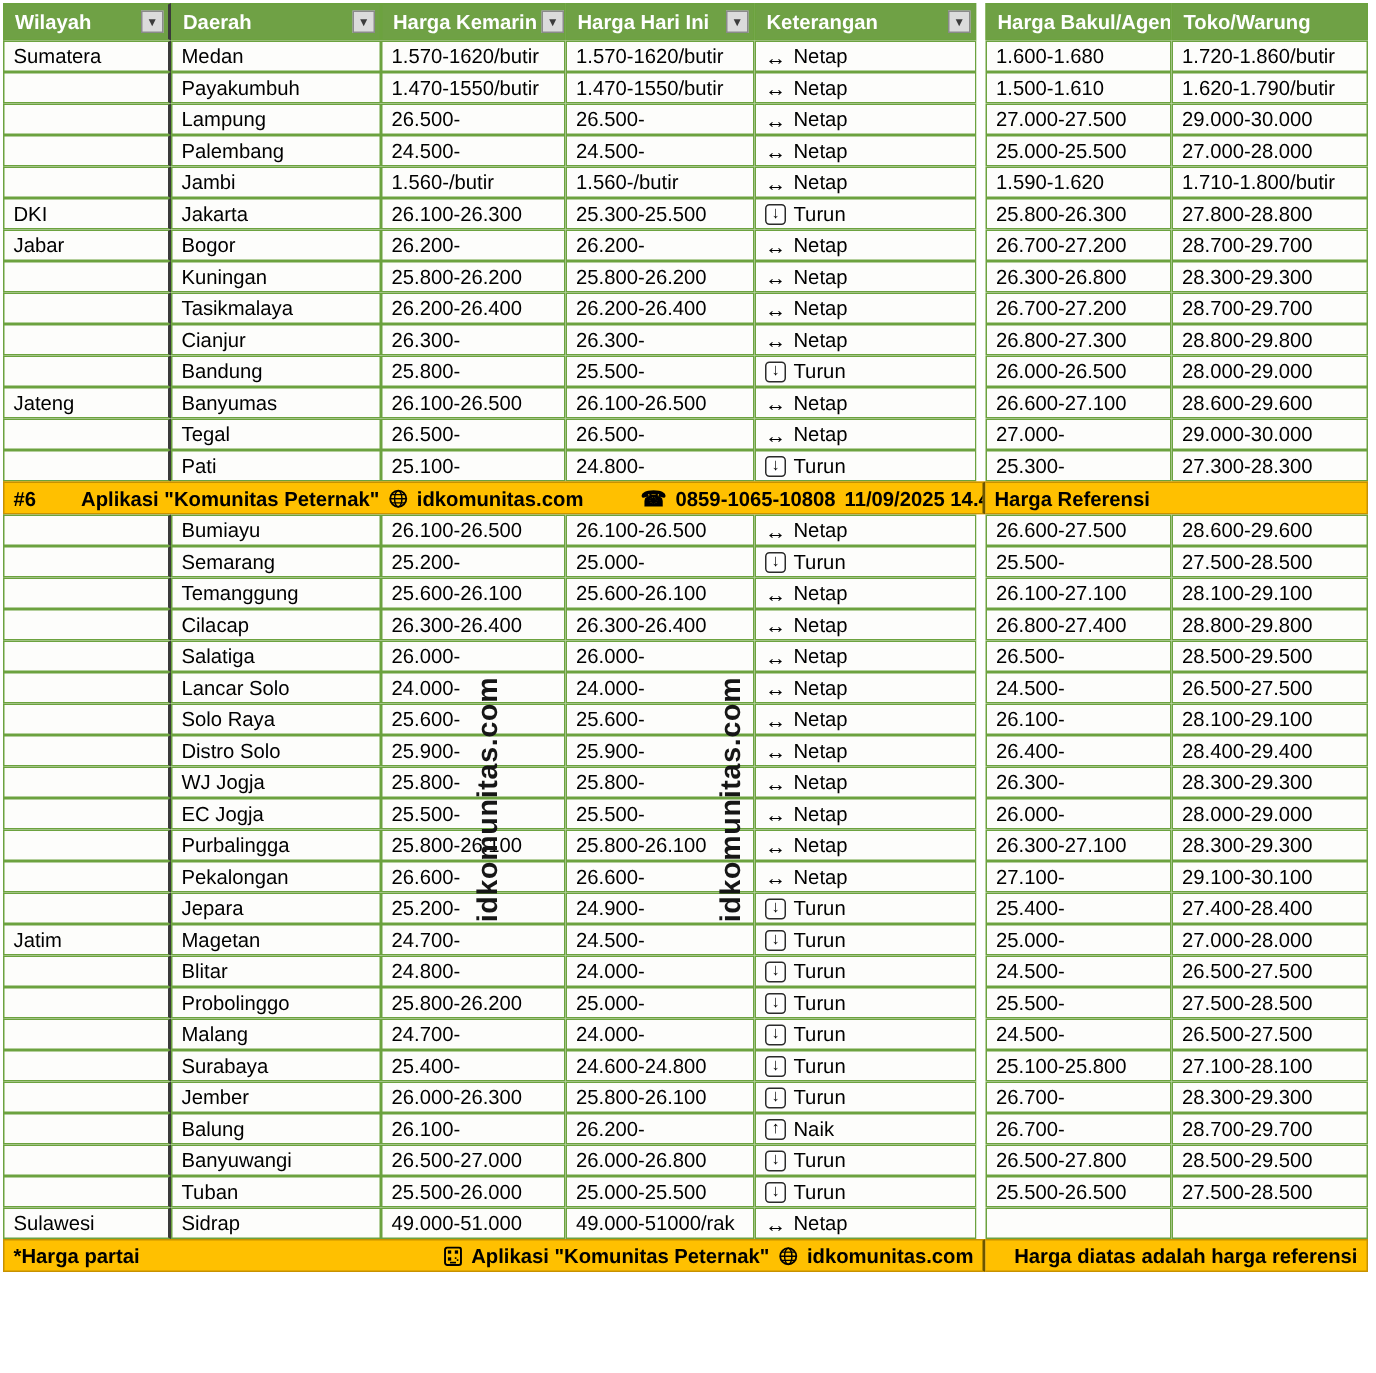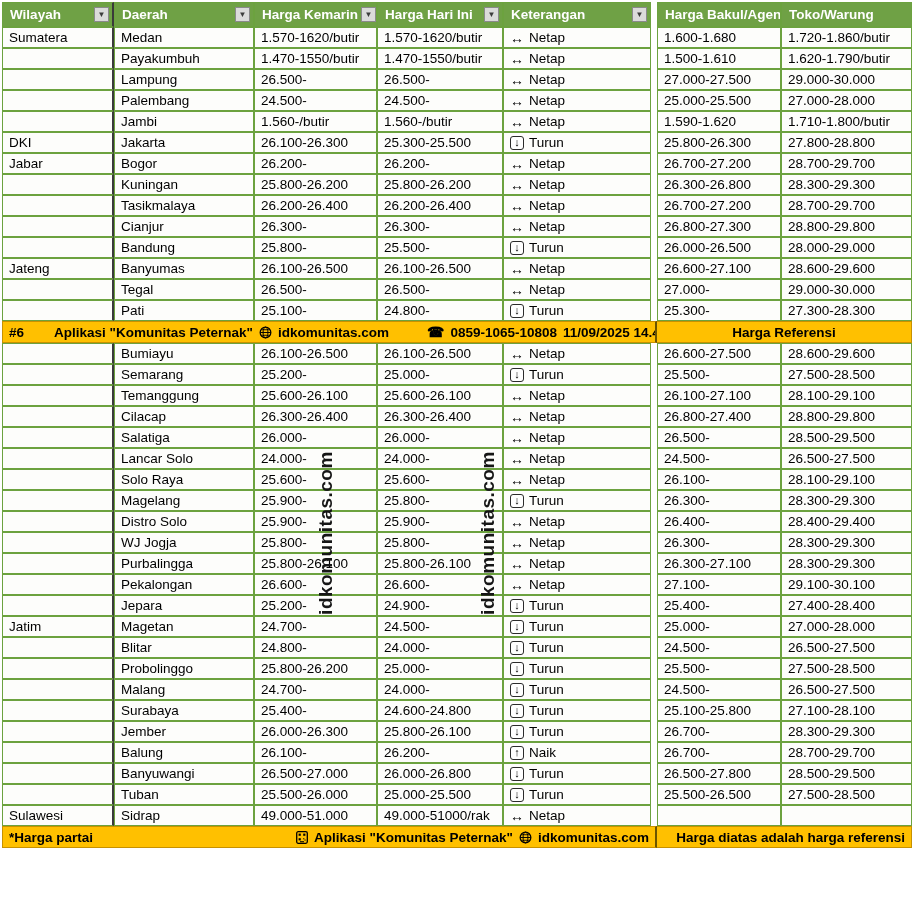--- a/index.html
+++ b/index.html
@@ -27,21 +27,21 @@
      height:21px;padding:0 3px 0 6px;white-space:nowrap;overflow:hidden;}
   .sep-r{border-right:2.5px solid var(--dark) !important;}
   .ketwrap{display:flex;align-items:center;gap:5px;}
   .arw{font-size:14px;line-height:1;}
   .arwbox{display:inline-flex;align-items:center;justify-content:center;width:14px;height:14px;
      border:1.5px solid #2b2b2b;border-radius:3px;font-size:11px;font-weight:bold;line-height:1;background:#fff;}
   tr.banner-row td{height:22px;background:var(--orange);border-top:1.5px solid var(--oborder);
      border-bottom:1.5px solid var(--oborder);font-size:13.5px;font-weight:bold;color:#000;
      padding:0 6px;white-space:nowrap;overflow:hidden;}
   td.banner-left{border-left:1.5px solid var(--oborder);border-right:2.5px solid #6b5500;}
-  td.banner-right{border-right:1.5px solid var(--oborder);text-align:center;}
+  td.banner-right{border-right:1.5px solid var(--oborder);}
   td.footer-right{border-right:1.5px solid var(--oborder);text-align:right;padding-left:7px;}
   .bflex{display:flex;align-items:center;gap:6px;}
   .bnum{margin-right:24px;}
   .phone-icon{margin-left:32px;font-size:14px;}
   .globe-icon svg, .app-icon svg{display:block;}
   .fnote{margin-right:auto;}
   .wm{position:absolute;width:172px;height:24px;font-weight:bold;font-size:19px;color:#161616;
       letter-spacing:0.5px;transform:rotate(-90deg);text-align:center;pointer-events:none;}
   .wm1{left:241px;top:521px;}
   .wm2{left:403px;top:521px;}
@@ -443,35 +443,20 @@
               <span class="arw">↔</span>
               <span>Netap</span>
             </div>
           </td>
           <td class="spacer"></td>
           <td class="cell">26.100-</td>
           <td class="cell">28.100-29.100</td>
         </tr>
         <tr>
           <td class="cell sep-r"></td>
-          <td class="cell">Magelang</td>
-          <td class="cell">25.900-</td>
-          <td class="cell">25.800-</td>
-          <td class="cell">
-            <div class="ketwrap">
-              <span class="arwbox">↓</span>
-              <span>Turun</span>
-            </div>
-          </td>
-          <td class="spacer"></td>
-          <td class="cell">26.300-</td>
-          <td class="cell">28.300-29.300</td>
-        </tr>
-        <tr>
-          <td class="cell sep-r"></td>
           <td class="cell">Distro Solo</td>
           <td class="cell">25.900-</td>
           <td class="cell">25.900-</td>
           <td class="cell">
             <div class="ketwrap">
               <span class="arw">↔</span>
               <span>Netap</span>
             </div>
           </td>
           <td class="spacer"></td>
@@ -485,20 +470,35 @@
           <td class="cell">25.800-</td>
           <td class="cell">
             <div class="ketwrap">
               <span class="arw">↔</span>
               <span>Netap</span>
             </div>
           </td>
           <td class="spacer"></td>
           <td class="cell">26.300-</td>
           <td class="cell">28.300-29.300</td>
+        </tr>
+        <tr>
+          <td class="cell sep-r"></td>
+          <td class="cell">EC Jogja</td>
+          <td class="cell">25.500-</td>
+          <td class="cell">25.500-</td>
+          <td class="cell">
+            <div class="ketwrap">
+              <span class="arw">↔</span>
+              <span>Netap</span>
+            </div>
+          </td>
+          <td class="spacer"></td>
+          <td class="cell">26.000-</td>
+          <td class="cell">28.000-29.000</td>
         </tr>
         <tr>
           <td class="cell sep-r"></td>
           <td class="cell">Purbalingga</td>
           <td class="cell">25.800-26.100</td>
           <td class="cell">25.800-26.100</td>
           <td class="cell">
             <div class="ketwrap">
               <span class="arw">↔</span>
               <span>Netap</span>

